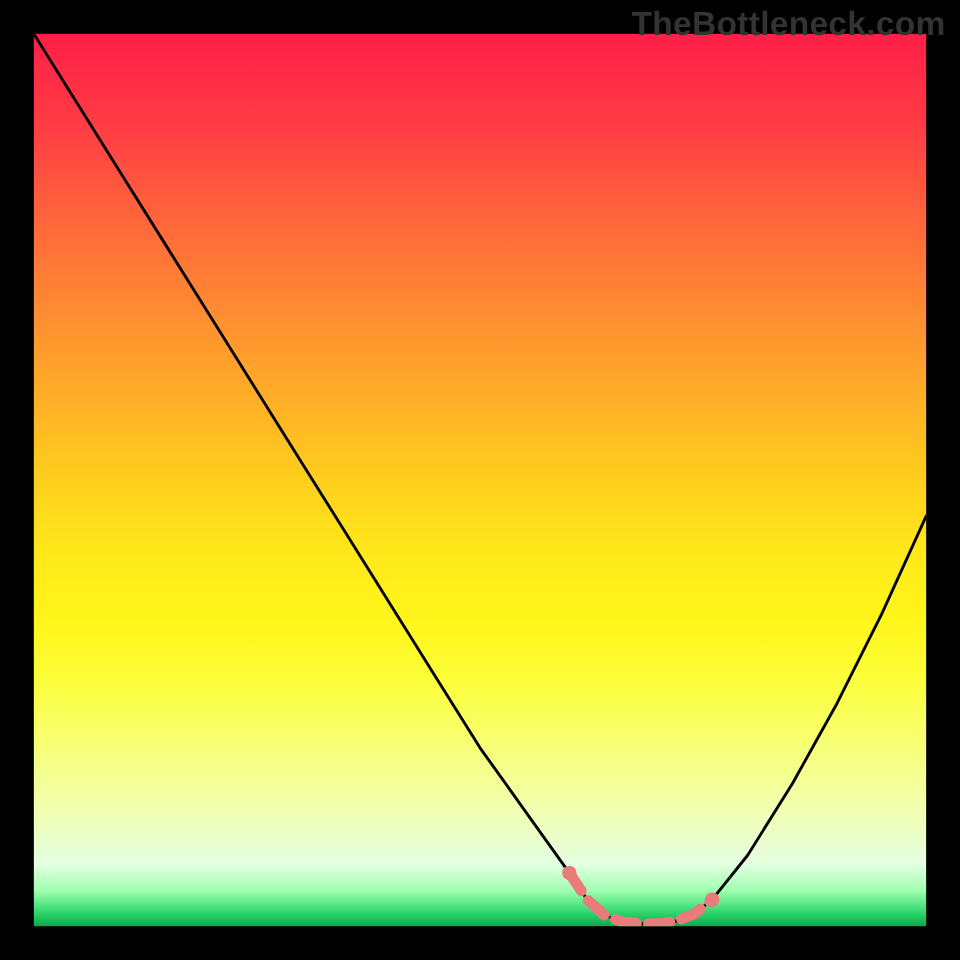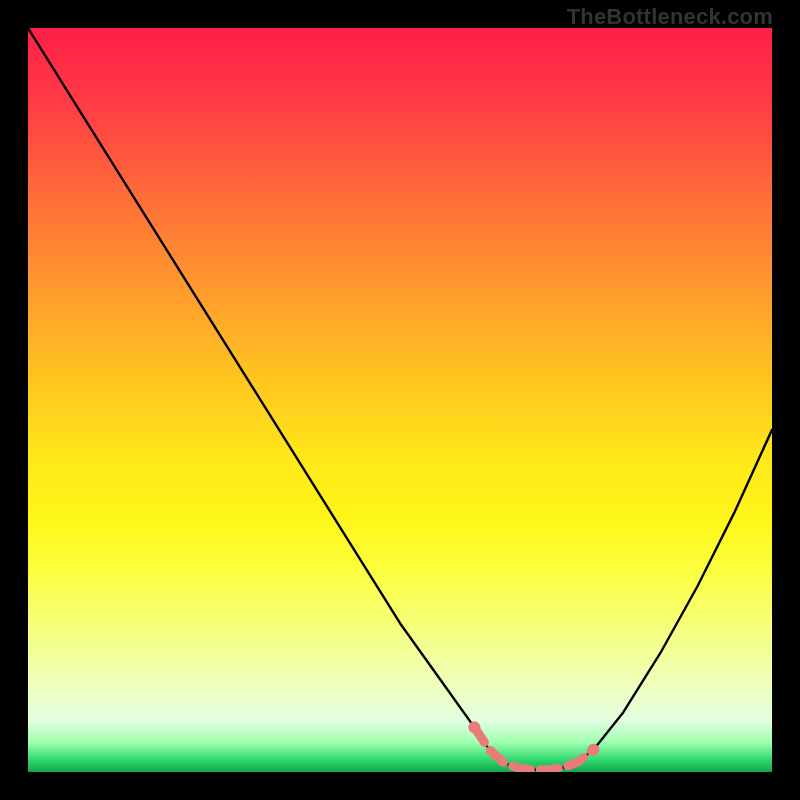--- a/index.html
+++ b/index.html
@@ -13,23 +13,23 @@
   }
   .stage {
     position: relative;
     width: 800px;
     height: 800px;
     background: #000;
   }
   .watermark {
     position: absolute;
     top: 4px;
-    right: 27px;
+    right: 12px;
     color: #333333;
-    font-size: 22px;
+    font-size: 28px;
     font-weight: bold;
     letter-spacing: 0.2px;
     z-index: 20;
     pointer-events: none;
   }
   .plot-area {
     position: absolute;
     left: 28px;
     top: 28px;
     width: 744px;

